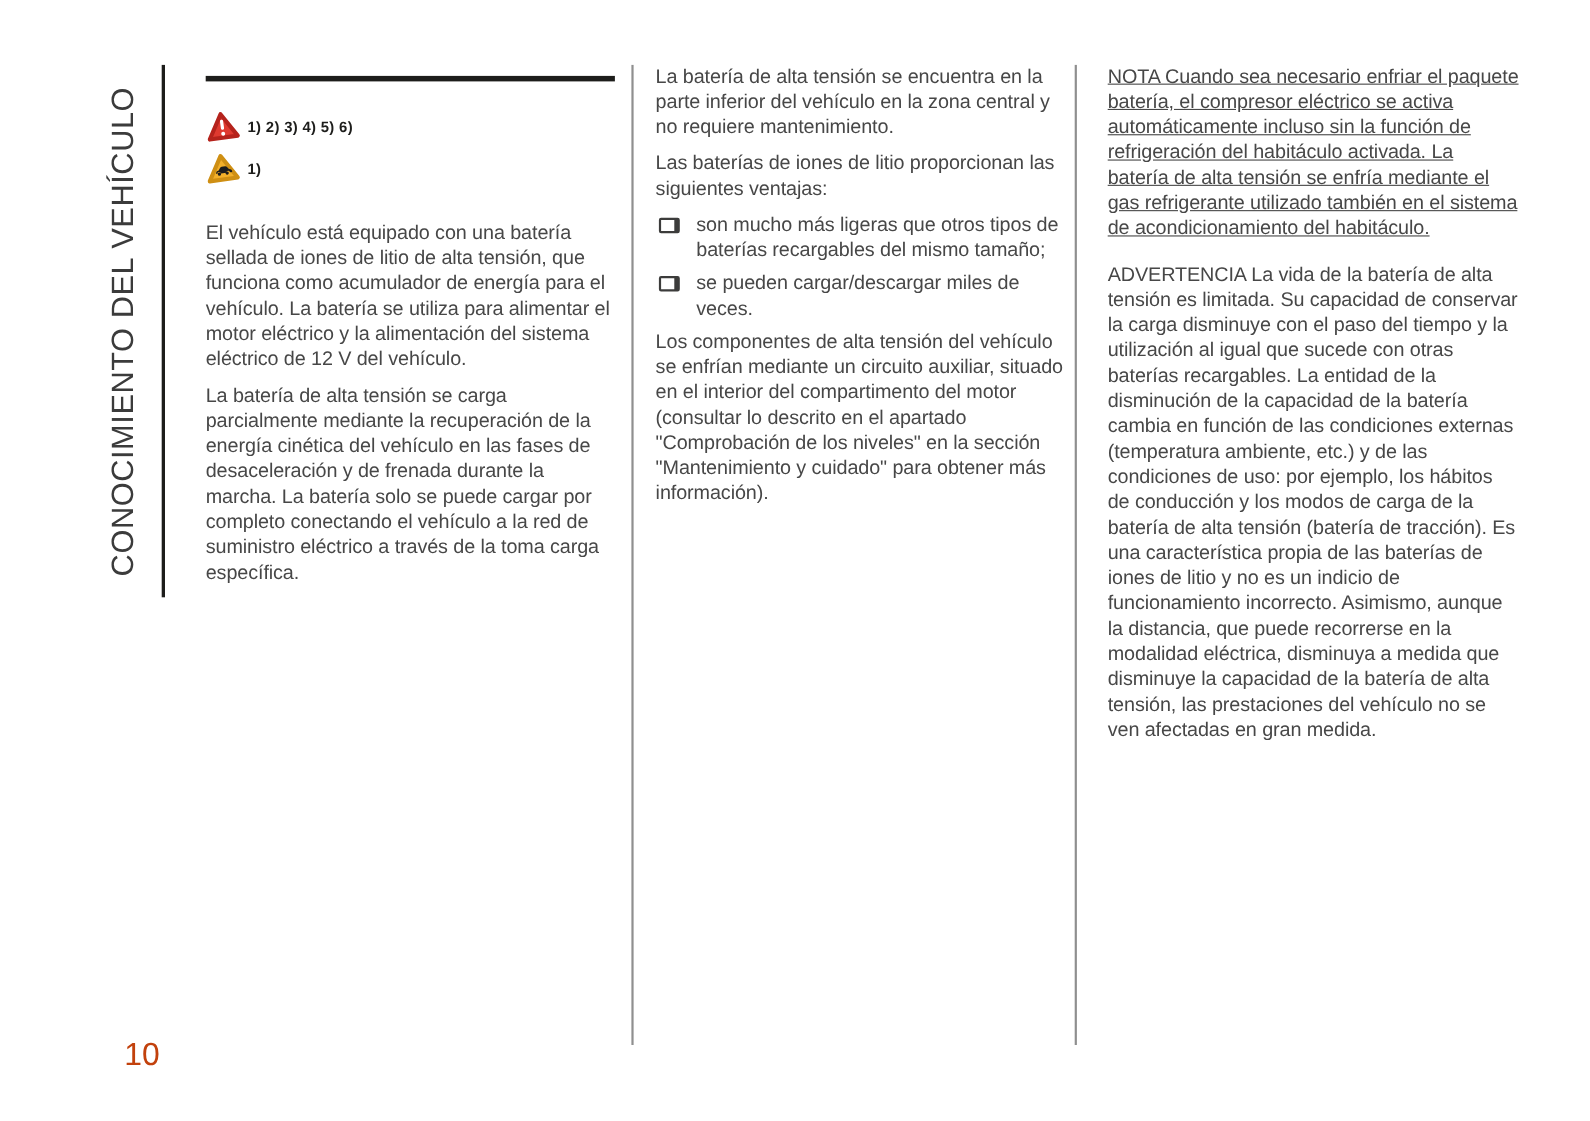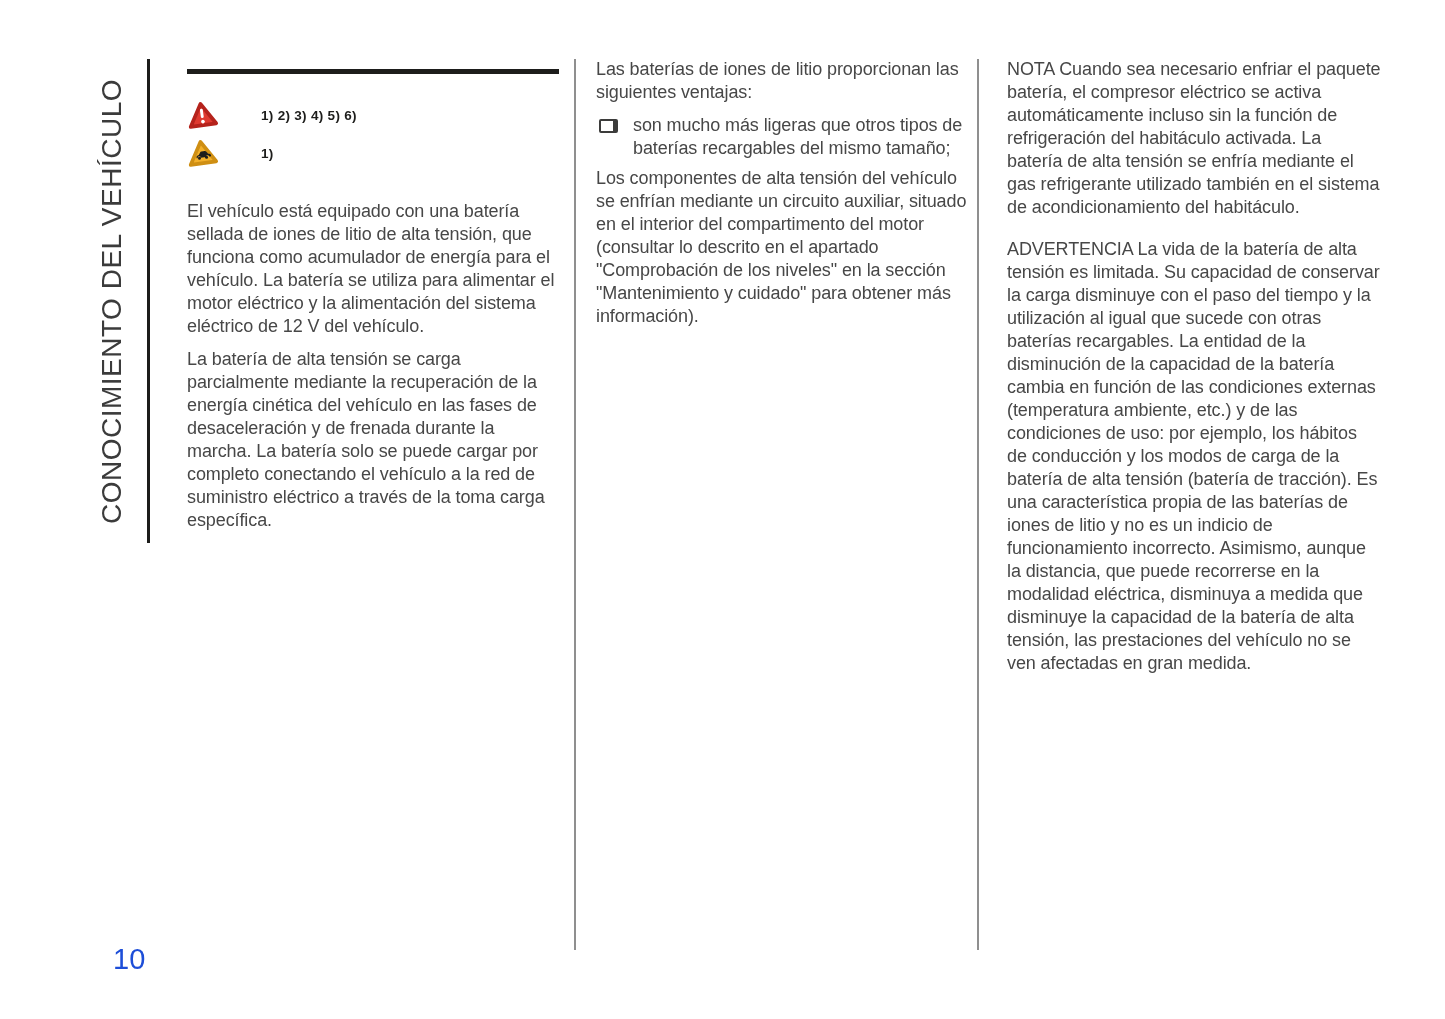--- a/index.html
+++ b/index.html
@@ -11,54 +11,54 @@
   .sidebar-label{
     position:absolute;left:96px;top:59px;height:484px;width:48px;
     writing-mode:vertical-rl;transform:rotate(180deg);
     text-align:center;font-size:28px;letter-spacing:.5px;color:#3b3b3b;
     white-space:nowrap;
   }
   .sidebar-rule{
     position:absolute;left:147px;top:59px;width:3px;height:484px;background:#1d1d1b;
   }
   .page-number{
-    position:absolute;left:113px;top:943px;font-size:29px;color:#1d4ed8;
+    position:absolute;left:113px;top:943px;font-size:29px;color:#c2410c;
   }
   
   .col{position:absolute;top:58px;width:374px;}
   .col1{left:187px;top:60px;width:372px;}
   .col2{left:596px;}
   .col3{left:1007px;}
   .divider{position:absolute;top:59px;width:2px;height:891px;background:#8f8f8f;}
   .divider-1{left:574px;}
   .divider-2{left:977px;}
   
   .page-title{
     margin:0;font-size:28px;line-height:34px;font-weight:bold;
     letter-spacing:.4px;color:#1d1d1b;
   }
   .title-rule{height:5px;background:#1d1d1b;margin-top:9px;width:100%;}
   .warnings{margin-top:22px;}
-  .warning-row{display:flex;align-items:center;height:38px;gap:36px;}
+  .warning-row{display:flex;align-items:center;height:38px;}
   .warning-row .tri{flex:none;width:30px;height:28px;margin-right:8px;transform:rotate(-8deg);}
   .warning-refs{font-size:13.5px;font-weight:bold;color:#1d1d1b;letter-spacing:.3px;}
   
   .para{
     margin:0 0 10px 0;font-size:18px;line-height:23px;color:#474747;
     letter-spacing:-0.1px;
   }
   .col1 .first-para{margin-top:28px;}
   .bullet-list{margin:2px 0 6px 0;}
   .bullet-item{display:flex;margin-bottom:7px;justify-content:flex-end;}
   .bullet-square{
     flex:none;width:12px;height:10px;margin:5px 15px 0 3px;
     border:2px solid #3c3c3b;border-right-width:5px;border-radius:2px;
   }
   .bullet-text{font-size:18px;line-height:23px;color:#474747;letter-spacing:-0.1px;}
-  .note-para{margin-bottom:19px;}
+  .note-para{margin-bottom:19px;text-decoration:underline;}
 </style>
 </head>
 <body>
 
 <div class="sidebar-label">CONOCIMIENTO DEL VEHÍCULO</div>
 <div class="sidebar-rule"></div>
 <div class="page-number">10</div>
 
 <div class="divider divider-1"></div>
 <div class="divider divider-2"></div>
@@ -88,26 +88,31 @@
       </span>
       <span class="warning-refs">1)</span>
     </div>
   </div>
 
   <p class="para first-para">El vehículo está equipado con una batería sellada de iones de litio de alta tensión, que funciona como acumulador de energía para el vehículo. La batería se utiliza para alimentar el motor eléctrico y la alimentación del sistema eléctrico de 12 V del vehículo.</p>
   <p class="para">La batería de alta tensión se carga parcialmente mediante la recuperación de la energía cinética del vehículo en las fases de desaceleración y de frenada durante la marcha. La batería solo se puede cargar por completo conectando el vehículo a la red de suministro eléctrico a través de la toma carga específica.</p>
 </div>
 
 <div class="col col2">
+  <p class="para">La batería de alta tensión se encuentra en la parte inferior del vehículo en la zona central y no requiere mantenimiento.</p>
   <p class="para">Las baterías de iones de litio proporcionan las siguientes ventajas:</p>
 
   <div class="bullet-list">
     <div class="bullet-item">
       <span class="bullet-square"></span>
       <span class="bullet-text">son mucho más ligeras que otros tipos de baterías recargables del mismo tamaño;</span>
+    </div>
+    <div class="bullet-item">
+      <span class="bullet-square"></span>
+      <span class="bullet-text">se pueden cargar/descargar miles de veces.</span>
     </div>
   </div>
 
   <p class="para">Los componentes de alta tensión del vehículo se enfrían mediante un circuito auxiliar, situado en el interior del compartimento del motor (consultar lo descrito en el apartado "Comprobación de los niveles" en la sección "Mantenimiento y cuidado" para obtener más información).</p>
 </div>
 
 <div class="col col3">
   <p class="para note-para">NOTA Cuando sea necesario enfriar el paquete batería, el compresor eléctrico se activa automáticamente incluso sin la función de refrigeración del habitáculo activada. La batería de alta tensión se enfría mediante el gas refrigerante utilizado también en el sistema de acondicionamiento del habitáculo.</p>
   <p class="para">ADVERTENCIA La vida de la batería de alta tensión es limitada. Su capacidad de conservar la carga disminuye con el paso del tiempo y la utilización al igual que sucede con otras baterías recargables. La entidad de la disminución de la capacidad de la batería cambia en función de las condiciones externas (temperatura ambiente, etc.) y de las condiciones de uso: por ejemplo, los hábitos de conducción y los modos de carga de la batería de alta tensión (batería de tracción). Es una característica propia de las baterías de iones de litio y no es un indicio de funcionamiento incorrecto. Asimismo, aunque la distancia, que puede recorrerse en la modalidad eléctrica, disminuya a medida que disminuye la capacidad de la batería de alta tensión, las prestaciones del vehículo no se ven afectadas en gran medida.</p>
 </div>

